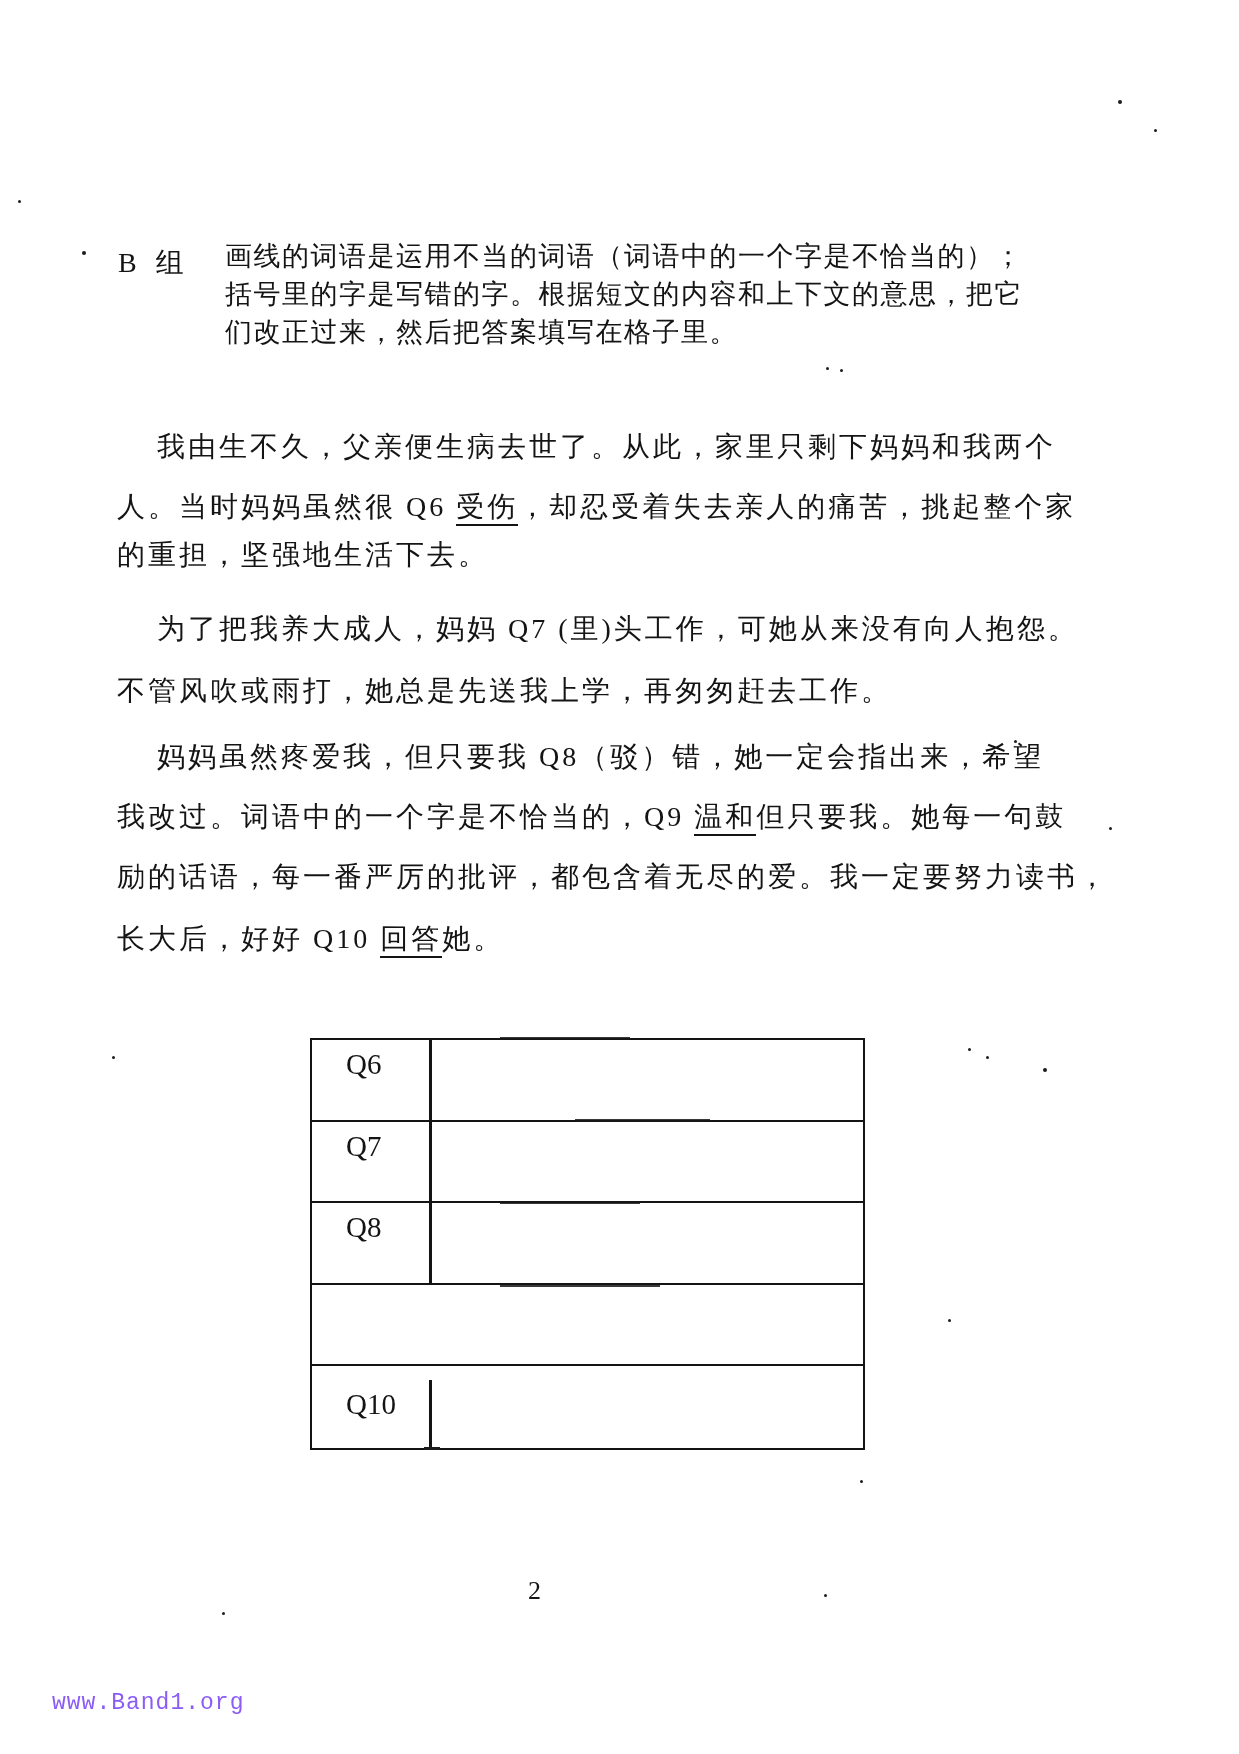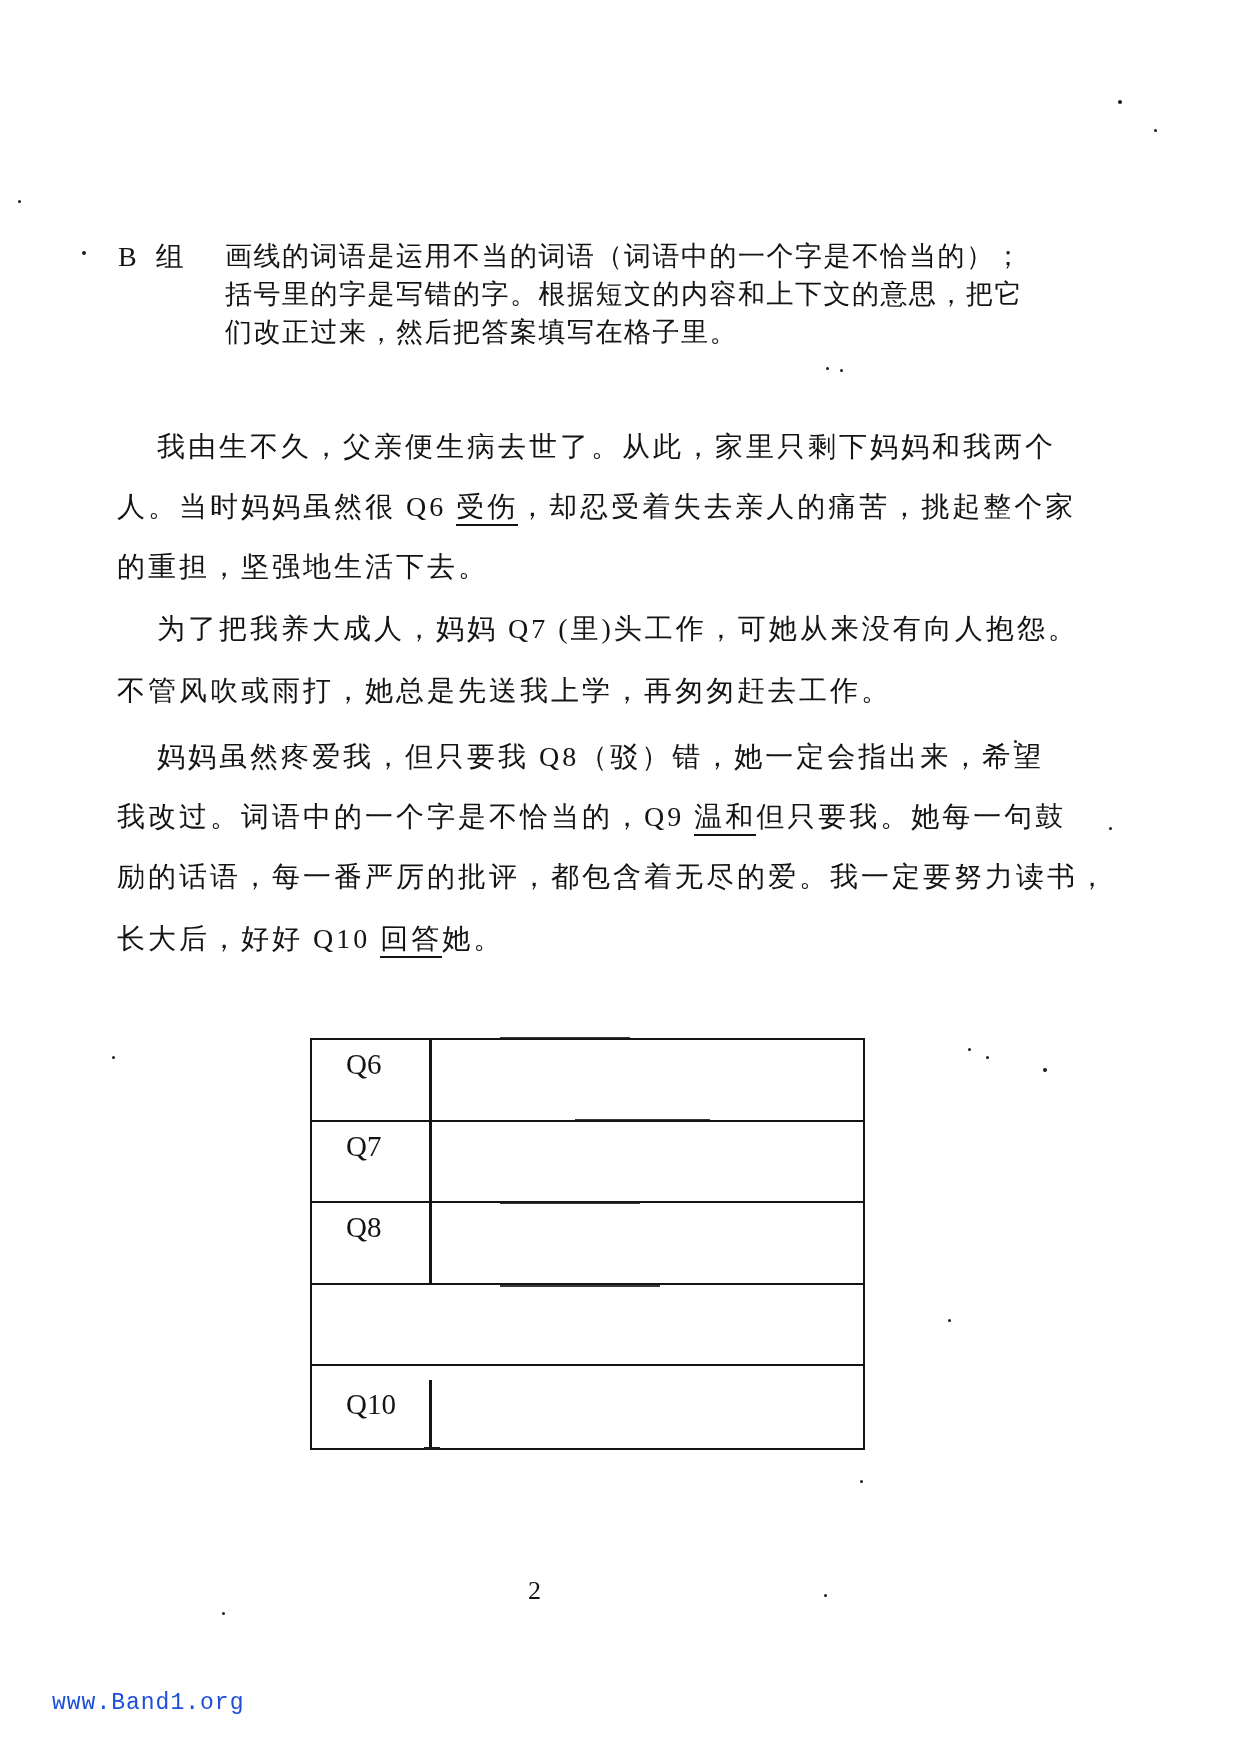--- a/index.html
+++ b/index.html
@@ -7,35 +7,35 @@
     position:relative;
     width:1239px;height:1754px;
     background:#ffffff;
     font-family:"Liberation Serif","DejaVu Serif",serif;
     color:#141414;
     overflow:hidden;
     margin:0 auto;
   }
   
   .group-label{
-    position:absolute;left:118px;top:238px;
+    position:absolute;left:118px;top:244px;
     font-size:28px;letter-spacing:6px;white-space:nowrap;
   }
   .instr-line{
     position:absolute;left:225px;
     font-size:27px;letter-spacing:1.5px;white-space:nowrap;
   }
   .il0{top:238px}.il1{top:276px}.il2{top:314px}
   
   .pline{
     position:absolute;left:117px;
     font-size:28px;letter-spacing:3px;white-space:nowrap;
   }
   .pline.indent{left:157px;}
-  .pl0{top:428px}.pl1{top:488px}.pl2{top:548px}
+  .pl0{top:428px}.pl1{top:488px}.pl2{top:536px}
   .pl3{top:610px}.pl4{top:672px}
   .pl5{top:738px}.pl6{top:798px}.pl7{top:858px}.pl8{top:920px}
   .u{
     border-bottom:2px solid #141414;
     padding-bottom:2px;
   }
   
   .answer-table{
     position:absolute;left:310px;top:1038px;
     width:555px;height:412px;
@@ -51,21 +51,21 @@
   }
   .tcell{flex:1;}
   
   .page-number{
     position:absolute;left:528px;top:1576px;
     font-size:26px;
   }
   .watermark{
     position:absolute;left:52px;top:1690px;
     font-family:"Liberation Mono","DejaVu Sans Mono",monospace;
-    font-size:23px;color:#1d4ed8;letter-spacing:1px;
+    font-size:23px;color:#8b5cf6;letter-spacing:1px;
   }
   
   .speck{
     position:absolute;background:#1c1c1c;border-radius:50%;
     width:4px;height:4px;
   }
   .smear{
     position:absolute;background:#161616;height:3px;opacity:.85;
   }
   .dash{

